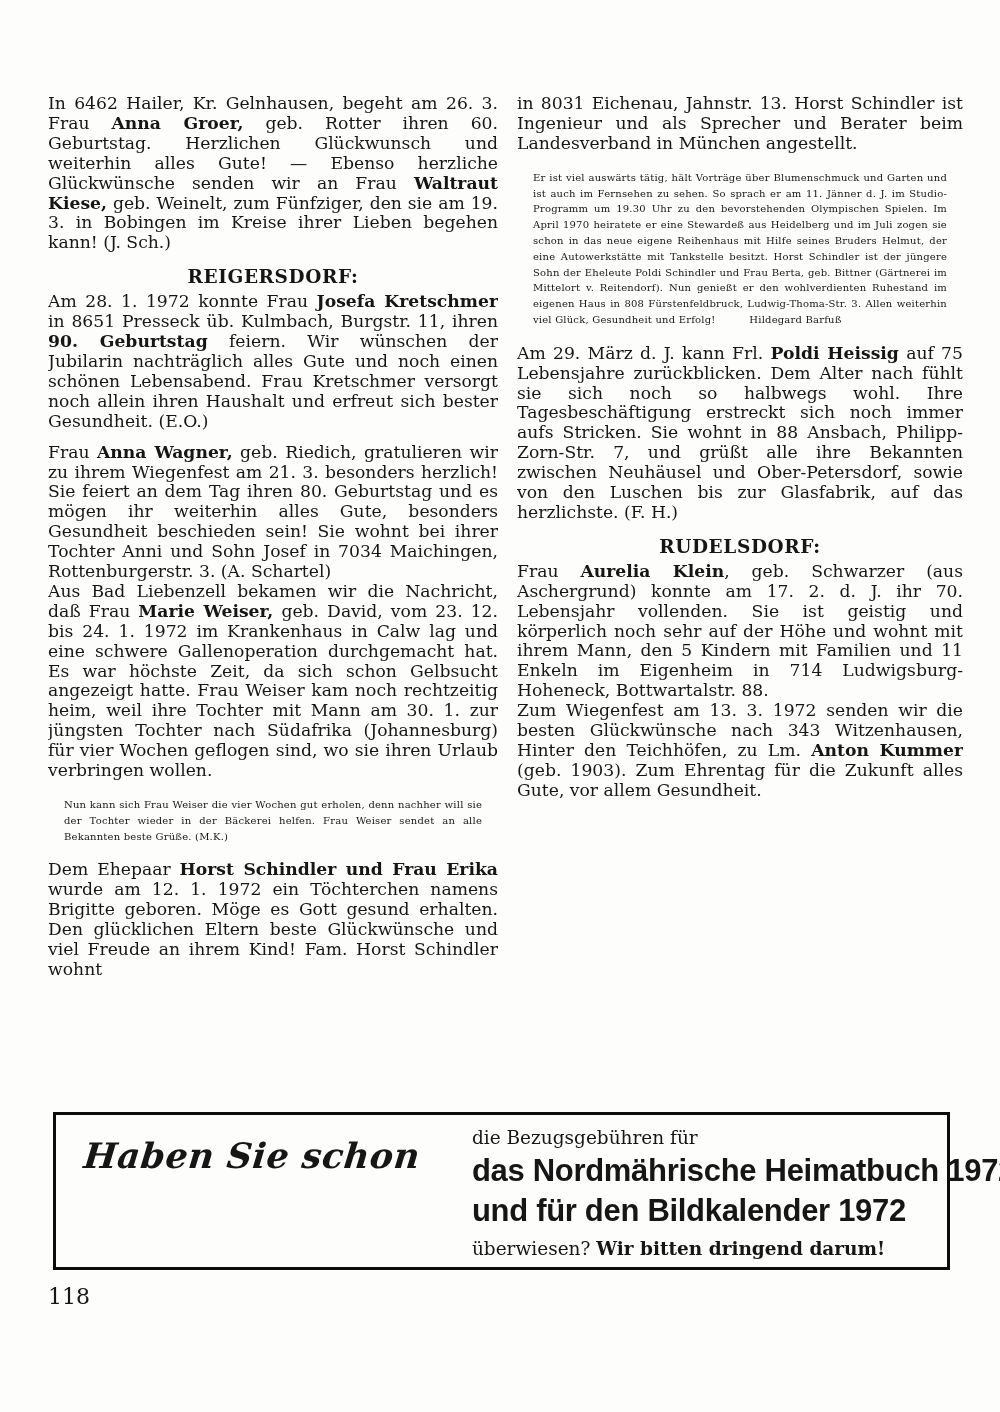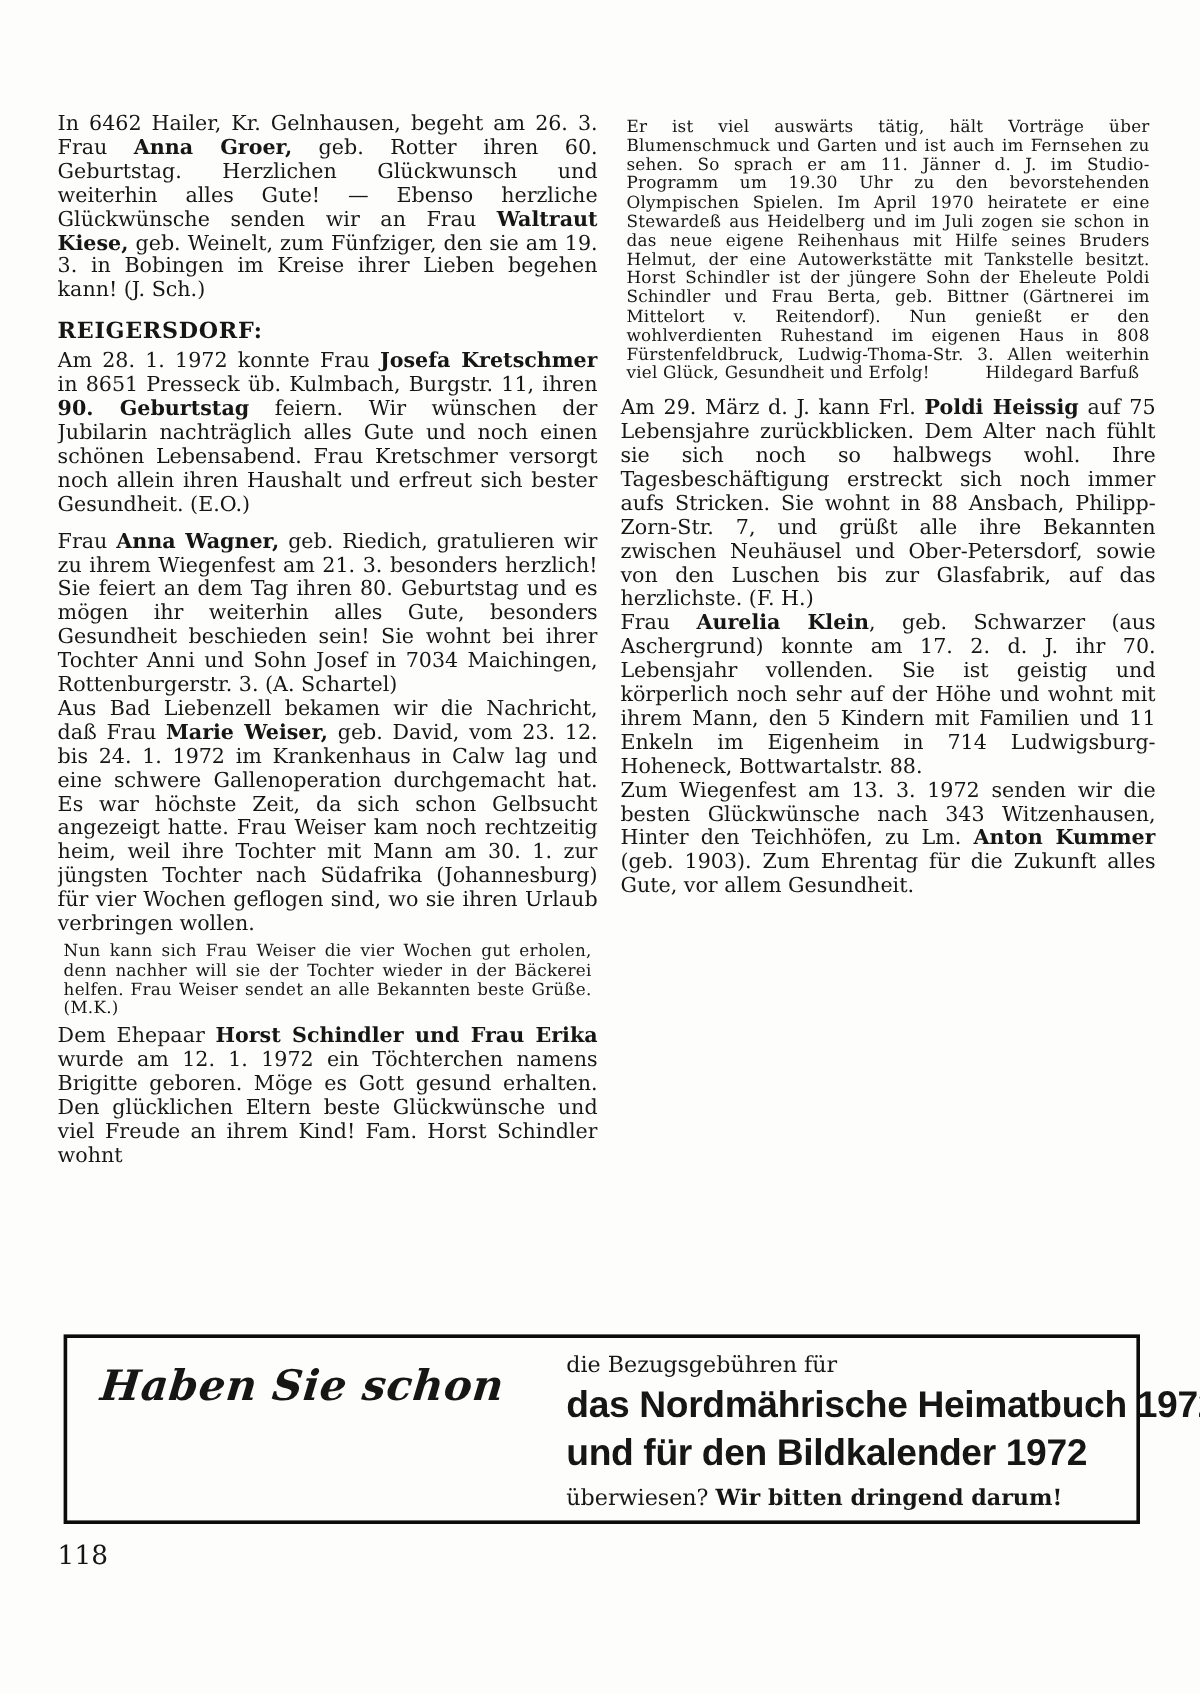--- a/index.html
+++ b/index.html
@@ -29,33 +29,33 @@
   .body-p {
     margin: 0;
     font-size: 17.2px;
     line-height: 19.9px;
     text-align: justify;
   }
   .body-p b { font-weight: bold; }
   .gap-top { margin-top: 11px; }
 
   .small-p {
-    margin: 5px;
-    font-size: 14px;
+    margin: 16px;
+    font-size: 10px;
     line-height: 15.8px;
     text-align: justify;
     letter-spacing: 0.2px;
   }
 
   .section-h {
     margin: 13px 0 5px 0;
     font-size: 18.5px;
     font-weight: bold;
     letter-spacing: 0.6px;
-    text-align: left;
+    text-align: center;
   }
 
   .ad-box {
     position: absolute;
     left: 53px; top: 1112px;
     width: 897px; height: 158px;
     border: 3px solid #0c0c0c;
     box-sizing: border-box;
     background: #fdfdfb;
     display: flex;
@@ -105,22 +105,24 @@
     <p class="body-p"><span>In 6462 Hailer, Kr. Gelnhausen, begeht am 26. 3. Frau </span><b>Anna Groer,</b><span> geb. Rotter ihren 60. Geburtstag. Herzlichen Glückwunsch und weiterhin alles Gute! — Ebenso herzliche Glückwünsche senden wir an Frau </span><b>Waltraut Kiese,</b><span> geb. Weinelt, zum Fünfziger, den sie am 19. 3. in Bobingen im Kreise ihrer Lieben begehen kann! (J. Sch.)</span></p>
     <h2 class="section-h">REIGERSDORF:</h2>
     <p class="body-p"><span>Am 28. 1. 1972 konnte Frau </span><b>Josefa Kretschmer</b><span> in 8651 Presseck üb. Kulmbach, Burgstr. 11, ihren </span><b>90. Geburtstag</b><span> feiern. Wir wünschen der Jubilarin nachträglich alles Gute und noch einen schönen Lebensabend. Frau Kretschmer versorgt noch allein ihren Haushalt und erfreut sich bester Gesundheit. (E.O.)</span></p>
     <p class="body-p gap-top"><span>Frau </span><b>Anna Wagner,</b><span> geb. Riedich, gratulieren wir zu ihrem Wiegenfest am 21. 3. besonders herzlich! Sie feiert an dem Tag ihren 80. Geburtstag und es mögen ihr weiterhin alles Gute, besonders Gesundheit beschieden sein! Sie wohnt bei ihrer Tochter Anni und Sohn Josef in 7034 Maichingen, Rottenburgerstr. 3. (A. Schartel)</span></p>
     <p class="body-p"><span>Aus Bad Liebenzell bekamen wir die Nachricht, daß Frau </span><b>Marie Weiser,</b><span> geb. David, vom 23. 12. bis 24. 1. 1972 im Krankenhaus in Calw lag und eine schwere Gallenoperation durchgemacht hat. Es war höchste Zeit, da sich schon Gelbsucht angezeigt hatte. Frau Weiser kam noch rechtzeitig heim, weil ihre Tochter mit Mann am 30. 1. zur jüngsten Tochter nach Südafrika (Johannesburg) für vier Wochen geflogen sind, wo sie ihren Urlaub verbringen wollen.</span></p>
     <p class="small-p"><span>Nun kann sich Frau Weiser die vier Wochen gut erholen, denn nachher will sie der Tochter wieder in der Bäckerei helfen. Frau Weiser sendet an alle Bekannten beste Grüße. (M.K.)</span></p>
     <p class="body-p"><span>Dem Ehepaar </span><b>Horst Schindler und Frau Erika</b><span> wurde am 12. 1. 1972 ein Töchterchen namens Brigitte geboren. Möge es Gott gesund erhalten. Den glücklichen Eltern beste Glückwünsche und viel Freude an ihrem Kind! Fam. Horst Schindler wohnt</span></p>
   </div>
 
   <div class="col col-right">
+    <p class="body-p"><span>in 8031 Eichenau, Jahnstr. 13. Horst Schindler ist Ingenieur und als Sprecher und Berater beim Landesverband in München angestellt.</span></p>
     <p class="small-p"><span>Er ist viel auswärts tätig, hält Vorträge über Blumenschmuck und Garten und ist auch im Fernsehen zu sehen. So sprach er am 11. Jänner d. J. im Studio-Programm um 19.30 Uhr zu den bevorstehenden Olympischen Spielen. Im April 1970 heiratete er eine Stewardeß aus Heidelberg und im Juli zogen sie schon in das neue eigene Reihenhaus mit Hilfe seines Bruders Helmut, der eine Autowerkstätte mit Tankstelle besitzt. Horst Schindler ist der jüngere Sohn der Eheleute Poldi Schindler und Frau Berta, geb. Bittner (Gärtnerei im Mittelort v. Reitendorf). Nun genießt er den wohlverdienten Ruhestand im eigenen Haus in 808 Fürstenfeldbruck, Ludwig-Thoma-Str. 3. Allen weiterhin viel Glück, Gesundheit und Erfolg!</span><span>&nbsp;&nbsp;&nbsp;&nbsp;&nbsp;&nbsp;&nbsp;&nbsp;&nbsp;&nbsp;Hildegard Barfuß</span></p>
     <p class="body-p gap-top"><span>Am 29. März d. J. kann Frl. </span><b>Poldi Heissig</b><span> auf 75 Lebensjahre zurückblicken. Dem Alter nach fühlt sie sich noch so halbwegs wohl. Ihre Tagesbeschäftigung erstreckt sich noch immer aufs Stricken. Sie wohnt in 88 Ansbach, Philipp-Zorn-Str. 7, und grüßt alle ihre Bekannten zwischen Neuhäusel und Ober-Petersdorf, sowie von den Luschen bis zur Glasfabrik, auf das herzlichste. (F. H.)</span></p>
+    <h2 class="section-h">RUDELSDORF:</h2>
     <p class="body-p"><span>Frau </span><b>Aurelia Klein</b><span>, geb. Schwarzer (aus Aschergrund) konnte am 17. 2. d. J. ihr 70. Lebensjahr vollenden. Sie ist geistig und körperlich noch sehr auf der Höhe und wohnt mit ihrem Mann, den 5 Kindern mit Familien und 11 Enkeln im Eigenheim in 714 Ludwigsburg-Hoheneck, Bottwartalstr. 88.</span></p>
     <p class="body-p"><span>Zum Wiegenfest am 13. 3. 1972 senden wir die besten Glückwünsche nach 343 Witzenhausen, Hinter den Teichhöfen, zu Lm. </span><b>Anton Kummer</b><span> (geb. 1903). Zum Ehrentag für die Zukunft alles Gute, vor allem Gesundheit.</span></p>
   </div>
 
   <div class="ad-box">
     <div class="ad-script">Haben Sie schon</div>
     <div class="ad-right">
       <p class="ad-line1">die Bezugsgebühren für</p>
       <p class="ad-big">das Nordmährische Heimatbuch 1972</p>
       <p class="ad-big">und für den Bildkalender 1972</p>

